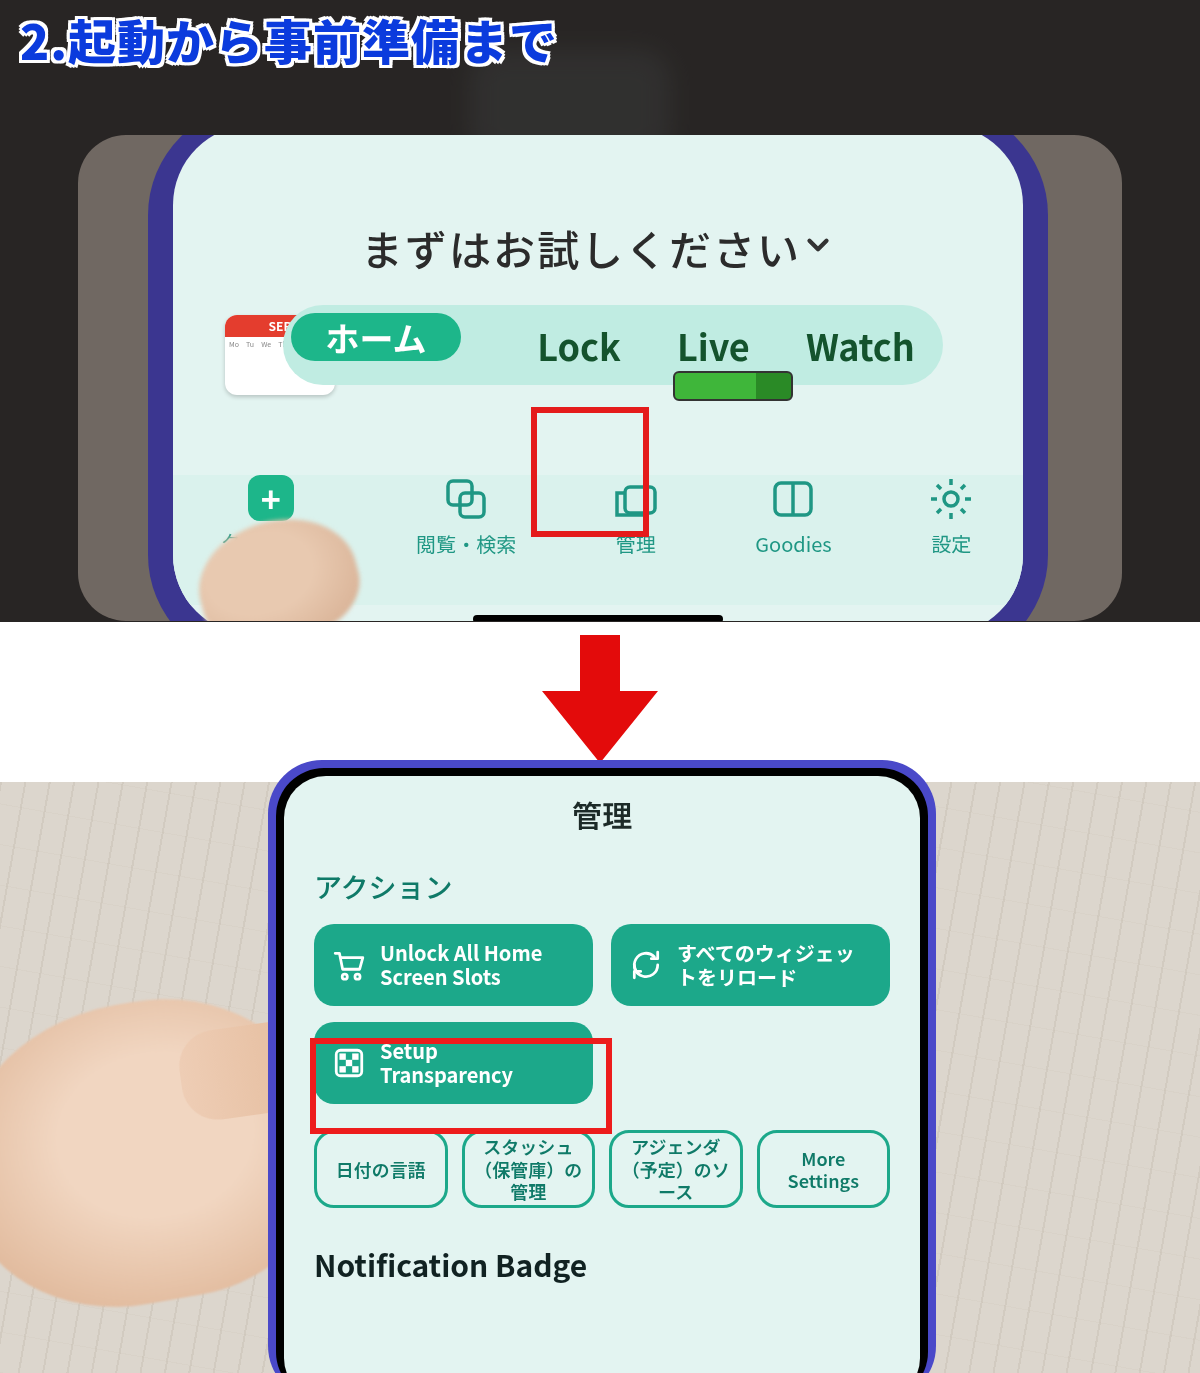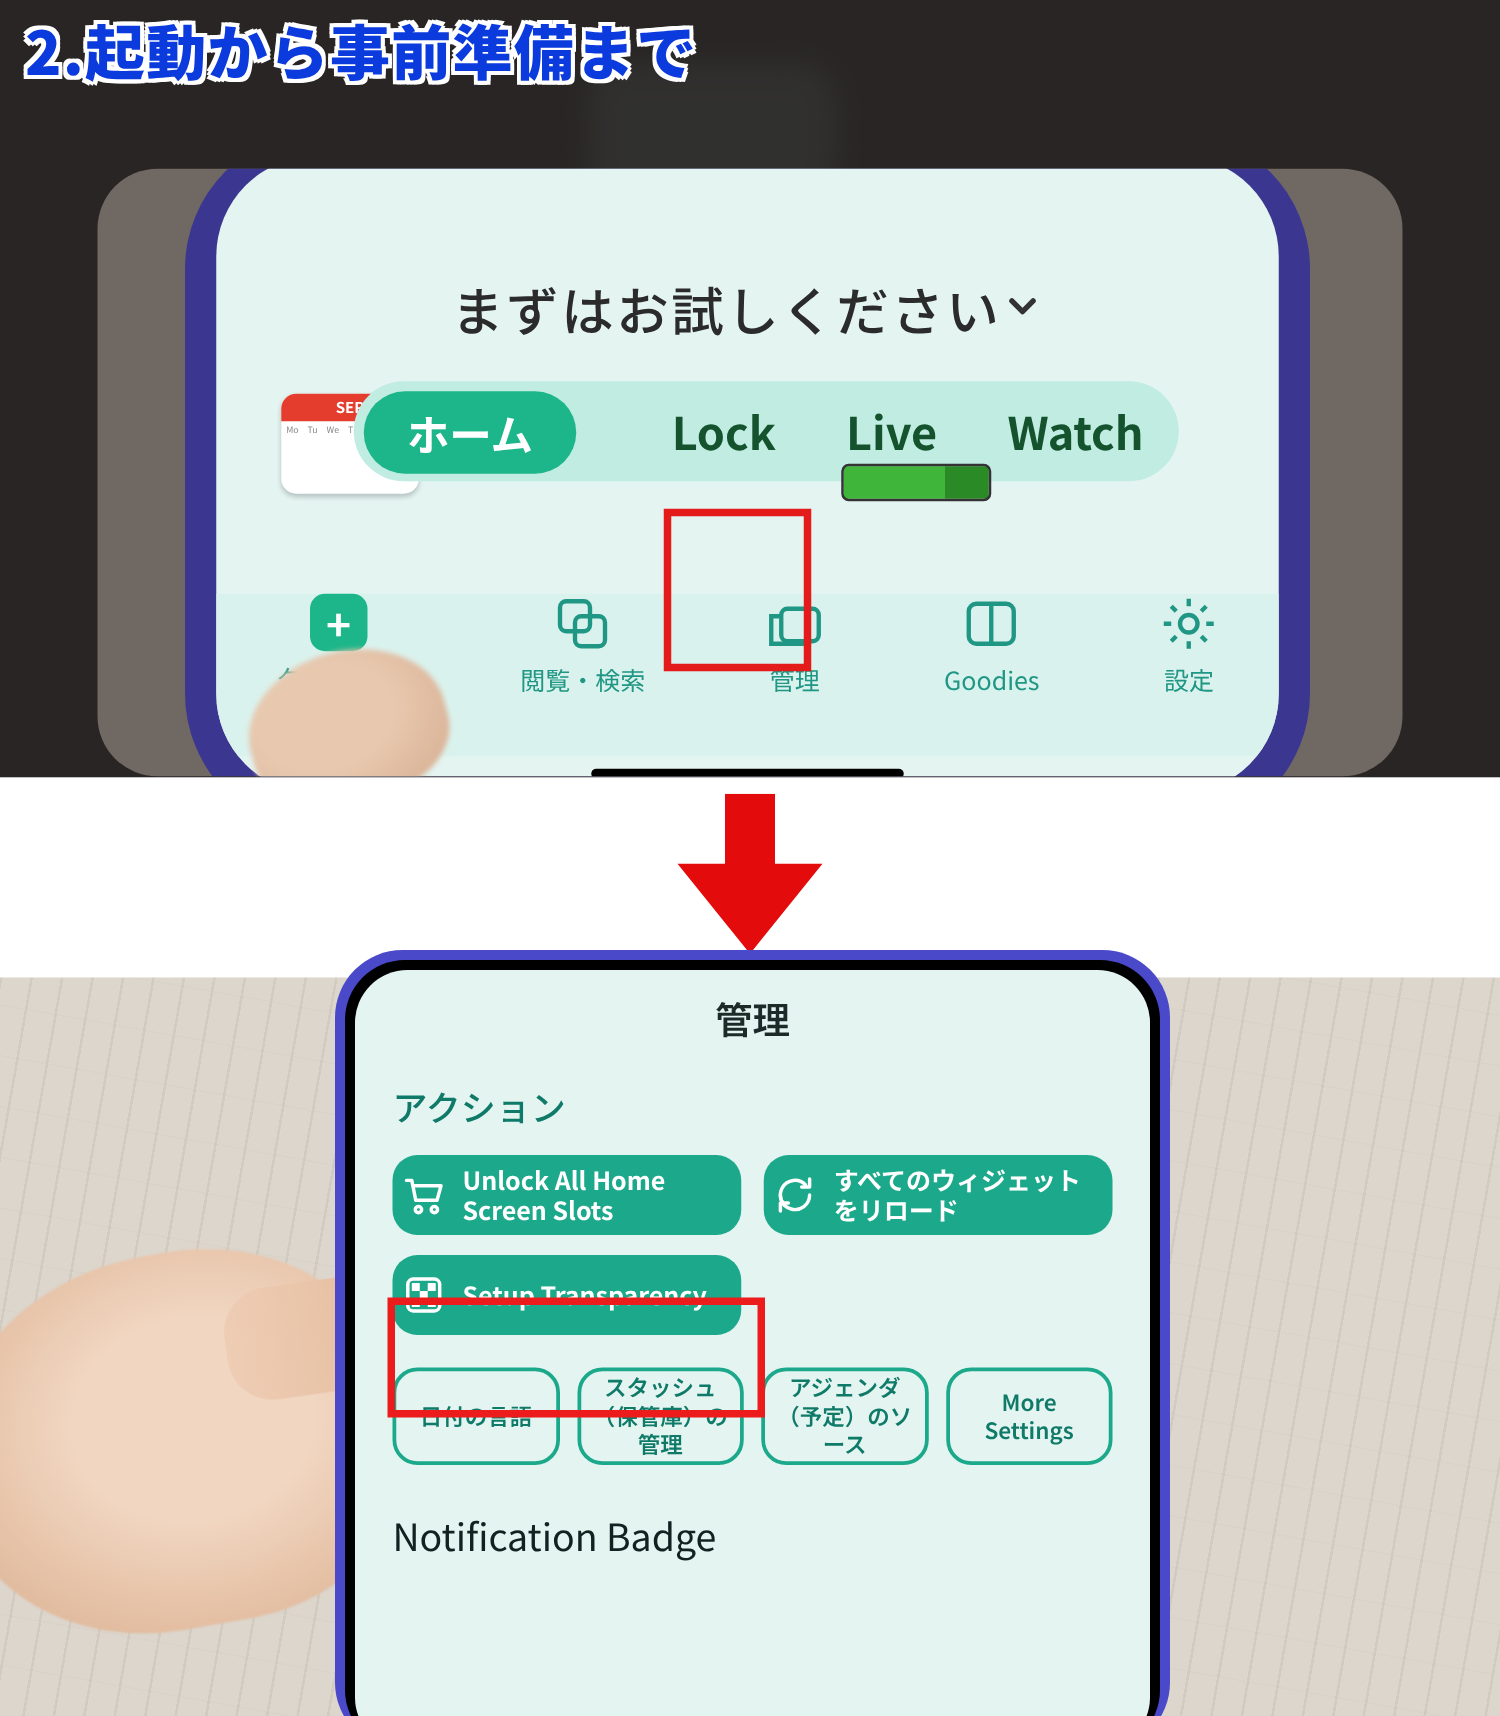--- a/index.html
+++ b/index.html
@@ -18,21 +18,21 @@
   .peek-row { position:absolute; left:40px; top:0; width:770px; height:38px; display:flex; justify-content:space-around; align-items:flex-start; color:#1c8e7c; font-size:24px; }
   .peek-row span { opacity:0.6; }
 
   .try-row { position:absolute; left:50px; top:92px; width:750px; display:flex; justify-content:center; align-items:center; }
   .try-text { font-size:42px; font-weight:500; color:#2b2b2b; letter-spacing:2px;}
   .chev { font-size:34px; color:#333; }
 
   .segmented { position:absolute; left:110px; top:180px; width:660px; height:80px; background:#c0ece2; border-radius:44px;
                display:flex; align-items:center; justify-content:space-around; }
   .seg-item { font-size:36px; font-weight:700; color:#14532d; }
-  .seg-pill { position:absolute; left:8px; top:8px; height:66px; width:170px; background:#1db68a; border-radius:36px;
+  .seg-pill { position:absolute; left:8px; top:8px; height:48px; width:170px; background:#1db68a; border-radius:36px;
               display:flex; align-items:center; justify-content:center; color:#fff; font-size:34px; font-weight:700;}
   .cal-peek { position:absolute; left:52px; top:190px; width:110px; height:80px; background:#fff; border-radius:12px; box-shadow:0 2px 4px rgba(0,0,0,0.2);}
   .cal-peek .redbar { height:22px; background:#e43d2e; border-radius:12px 12px 0 0; color:#fff; font-size:12px; font-weight:700; text-align:center; line-height:22px;}
   .cal-peek .days { font-size:7px; color:#888; padding:2px 4px; display:flex; justify-content:space-between;}
 
   .battery-peek { position:absolute; left:500px; top:246px; width:120px; height:30px; background:linear-gradient(90deg,#3fb63a 70%,#2a8a26 70%); border-radius:6px; border:2px solid #333;}
 
   .tabbar { position:absolute; left:0; bottom:30px; width:850px; height:130px; background:#daf2ed; display:flex; justify-content:space-around; }
   .tab-item { display:flex; flex-direction:column; align-items:center; gap:6px; color:#1f9784; font-size:20px; }
   .tab-item svg { width:48px; height:48px; }
@@ -55,30 +55,30 @@
                  border-radius:50% 45% 40% 45%; transform:rotate(-10deg); filter:blur(1px);}
   .finger { position:absolute; left:180px; bottom:260px; width:170px; height:90px; background:linear-gradient(90deg,#eecdb5,#e2b897); border-radius:40px 50px 50px 40px; transform:rotate(-8deg); filter:blur(0.5px);}
 
   .phone-bottom { position:absolute; left:268px; top:-22px; width:668px; height:640px; background:#4a49c9; border-radius:54px; }
   .phone-bottom-inner { position:absolute; left:8px; top:8px; right:8px; bottom:0; background:#000; border-radius:48px;}
   .phone-screen-bottom { position:absolute; left:16px; top:16px; right:16px; bottom:0; background:#e3f4f1; border-radius:42px; padding:14px 0 0 0; overflow:hidden;}
 
   .mgmt-title { text-align:center; font-size:30px; font-weight:600; color:#1c2a28; margin-top:2px;}
   .section-label { font-size:28px; color:#0f7a68; margin:30px 0 18px 30px; font-weight:500;}
   .action-grid { display:grid; grid-template-columns:1fr 1fr; gap:16px 18px; padding:0 30px;}
-  .action-btn { background:#1ca88a; border-radius:20px; height:64px; display:flex; align-items:center; gap:14px; padding:0 8px; color:#fff;}
+  .action-btn { background:#1ca88a; border-radius:20px; height:82px; display:flex; align-items:center; gap:14px; padding:0 18px; color:#fff;}
   .action-btn .lbl { font-size:20px; font-weight:700; line-height:1.2;}
   .action-btn svg { flex:0 0 34px; width:34px; height:34px;}
   .action-btn.half { grid-column:1/2;}
   .red-box-bottom { position:absolute; border:6px solid #ed1c1c;}
 
   .chips-row { display:flex; gap:14px; padding:26px 30px 0 30px;}
   .chip { flex:1; border:3px solid #1ca88a; border-radius:20px; height:78px; display:flex; align-items:center; justify-content:center;
           color:#0f7a68; font-size:18px; font-weight:600; text-align:center; line-height:1.25; padding:0 6px;}
-  .notif-label { font-size:30px; font-weight:400; color:#122; margin:34px 0 0 30px;}
+  .notif-label { font-size:30px; font-weight:700; color:#122; margin:34px 0 0 30px;}
 </style>
 </head>
 <body>
 
 <div class="top-region">
   <div class="blurry-phone-behind"></div>
   <div class="top-dim"></div>
 
   <div class="top-card">
     <div class="phone-body-top"></div>

